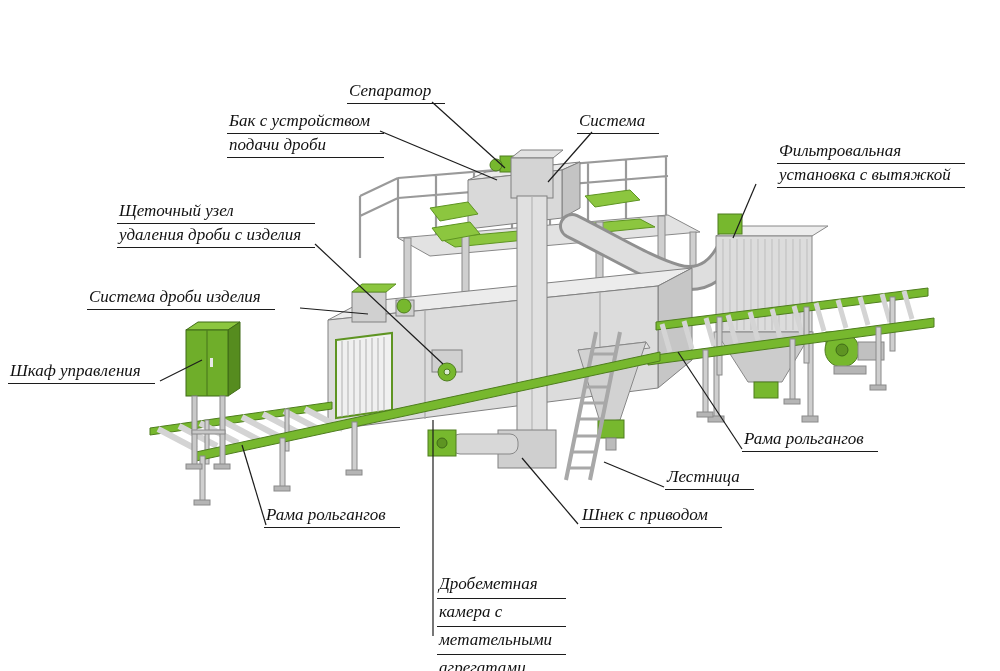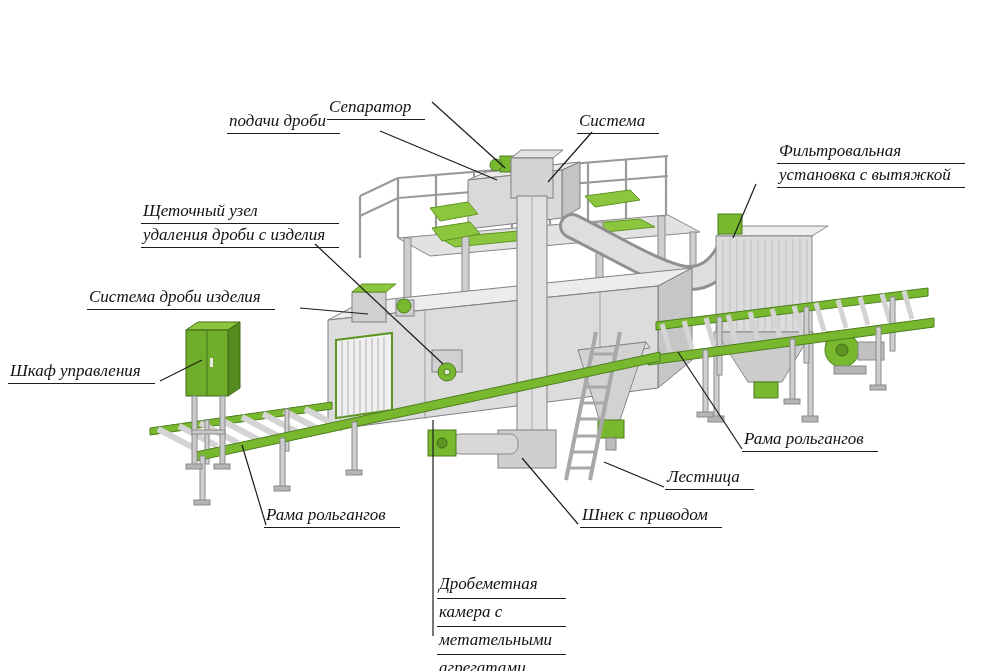--- a/index.html
+++ b/index.html
@@ -165,38 +165,39 @@
       <path d="M300,308 L368,314"></path>
       <path d="M160,381 L202,360"></path>
       <path d="M266,525 L242,445"></path>
       <path d="M742,449 L678,352"></path>
       <path d="M664,487 L604,462"></path>
       <path d="M578,524 L522,458"></path>
       <path d="M433,636 L433,420"></path>
     </g>
   </svg>
 
-  <div class="label" style="left:327px; top:80px;margin-top:16px;">
+  <div class="label" style="left:347px; top:80px;">
     <span class="ln">Сепаратор</span>
   </div>
 
   <div class="label" style="left:227px; top:110px;">
+    <span class="ln">Бак с устройством</span>
     <span class="ln">подачи дроби</span>
   </div>
 
   <div class="label" style="left:577px; top:110px;">
     <span class="ln">Система</span>
   </div>
 
   <div class="label" style="left:777px; top:140px;">
     <span class="ln">Фильтровальная</span>
     <span class="ln">установка с вытяжкой</span>
   </div>
 
-  <div class="label" style="left:117px; top:200px;margin-left:24px;">
+  <div class="label" style="left:117px; top:200px;">
     <span class="ln">Щеточный узел</span>
     <span class="ln">удаления дроби с изделия</span>
   </div>
 
   <div class="label" style="left:87px; top:286px;">
     <span class="ln">Система дроби изделия</span>
   </div>
 
   <div class="label" style="left:8px; top:360px;">
     <span class="ln">Шкаф управления</span>

